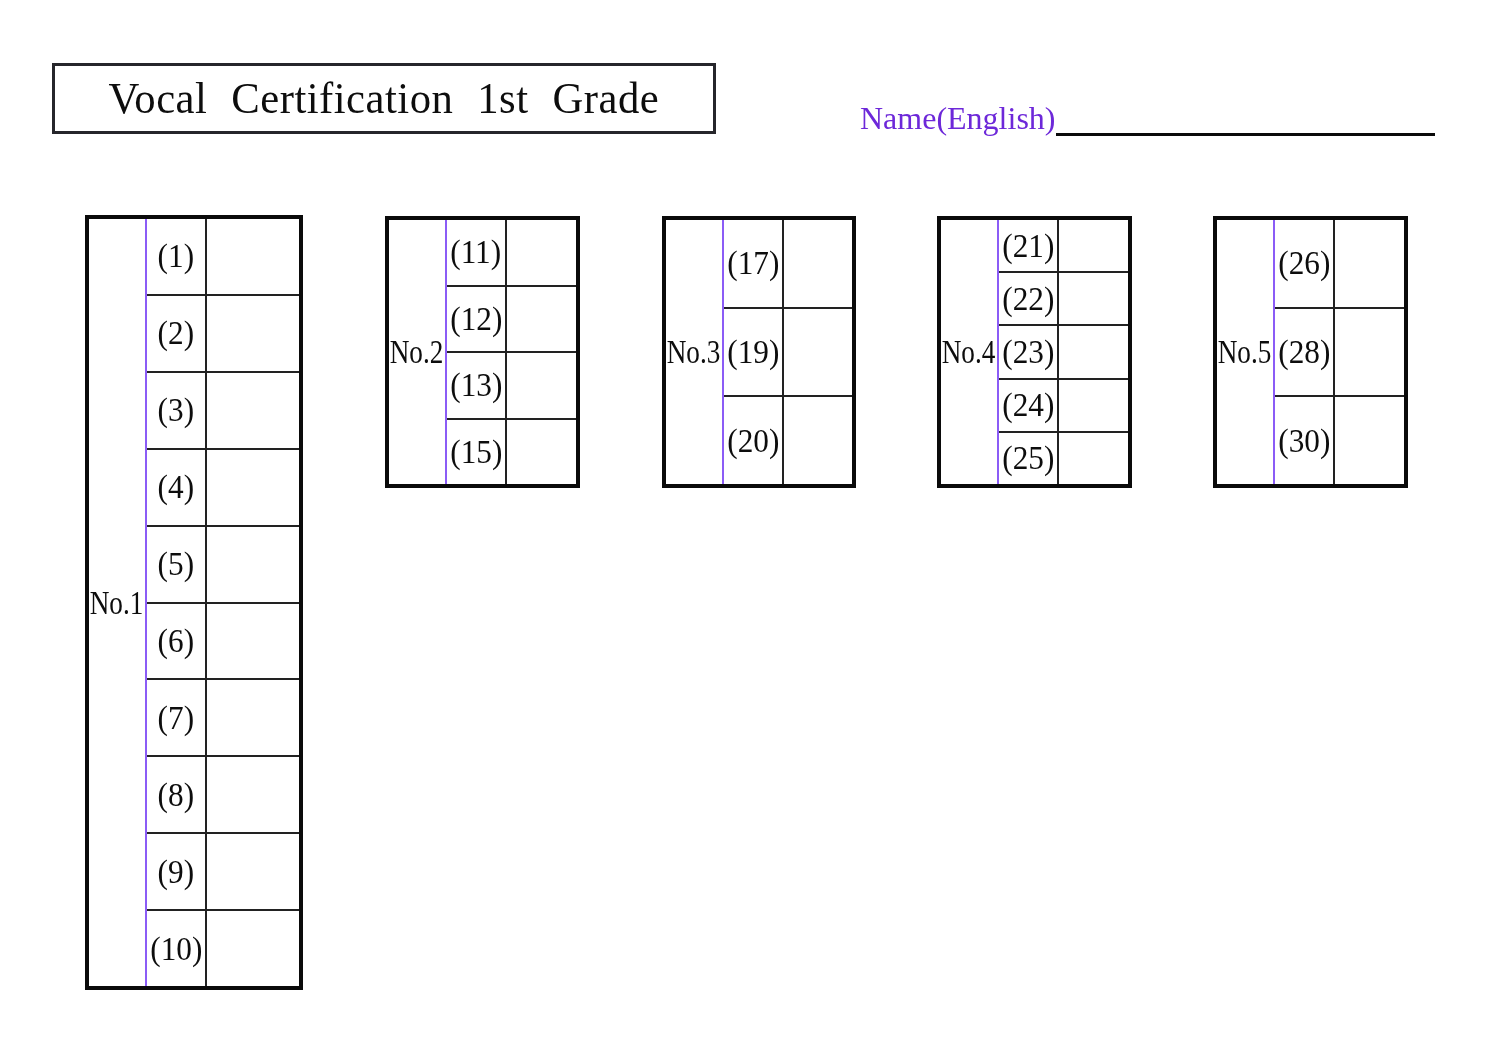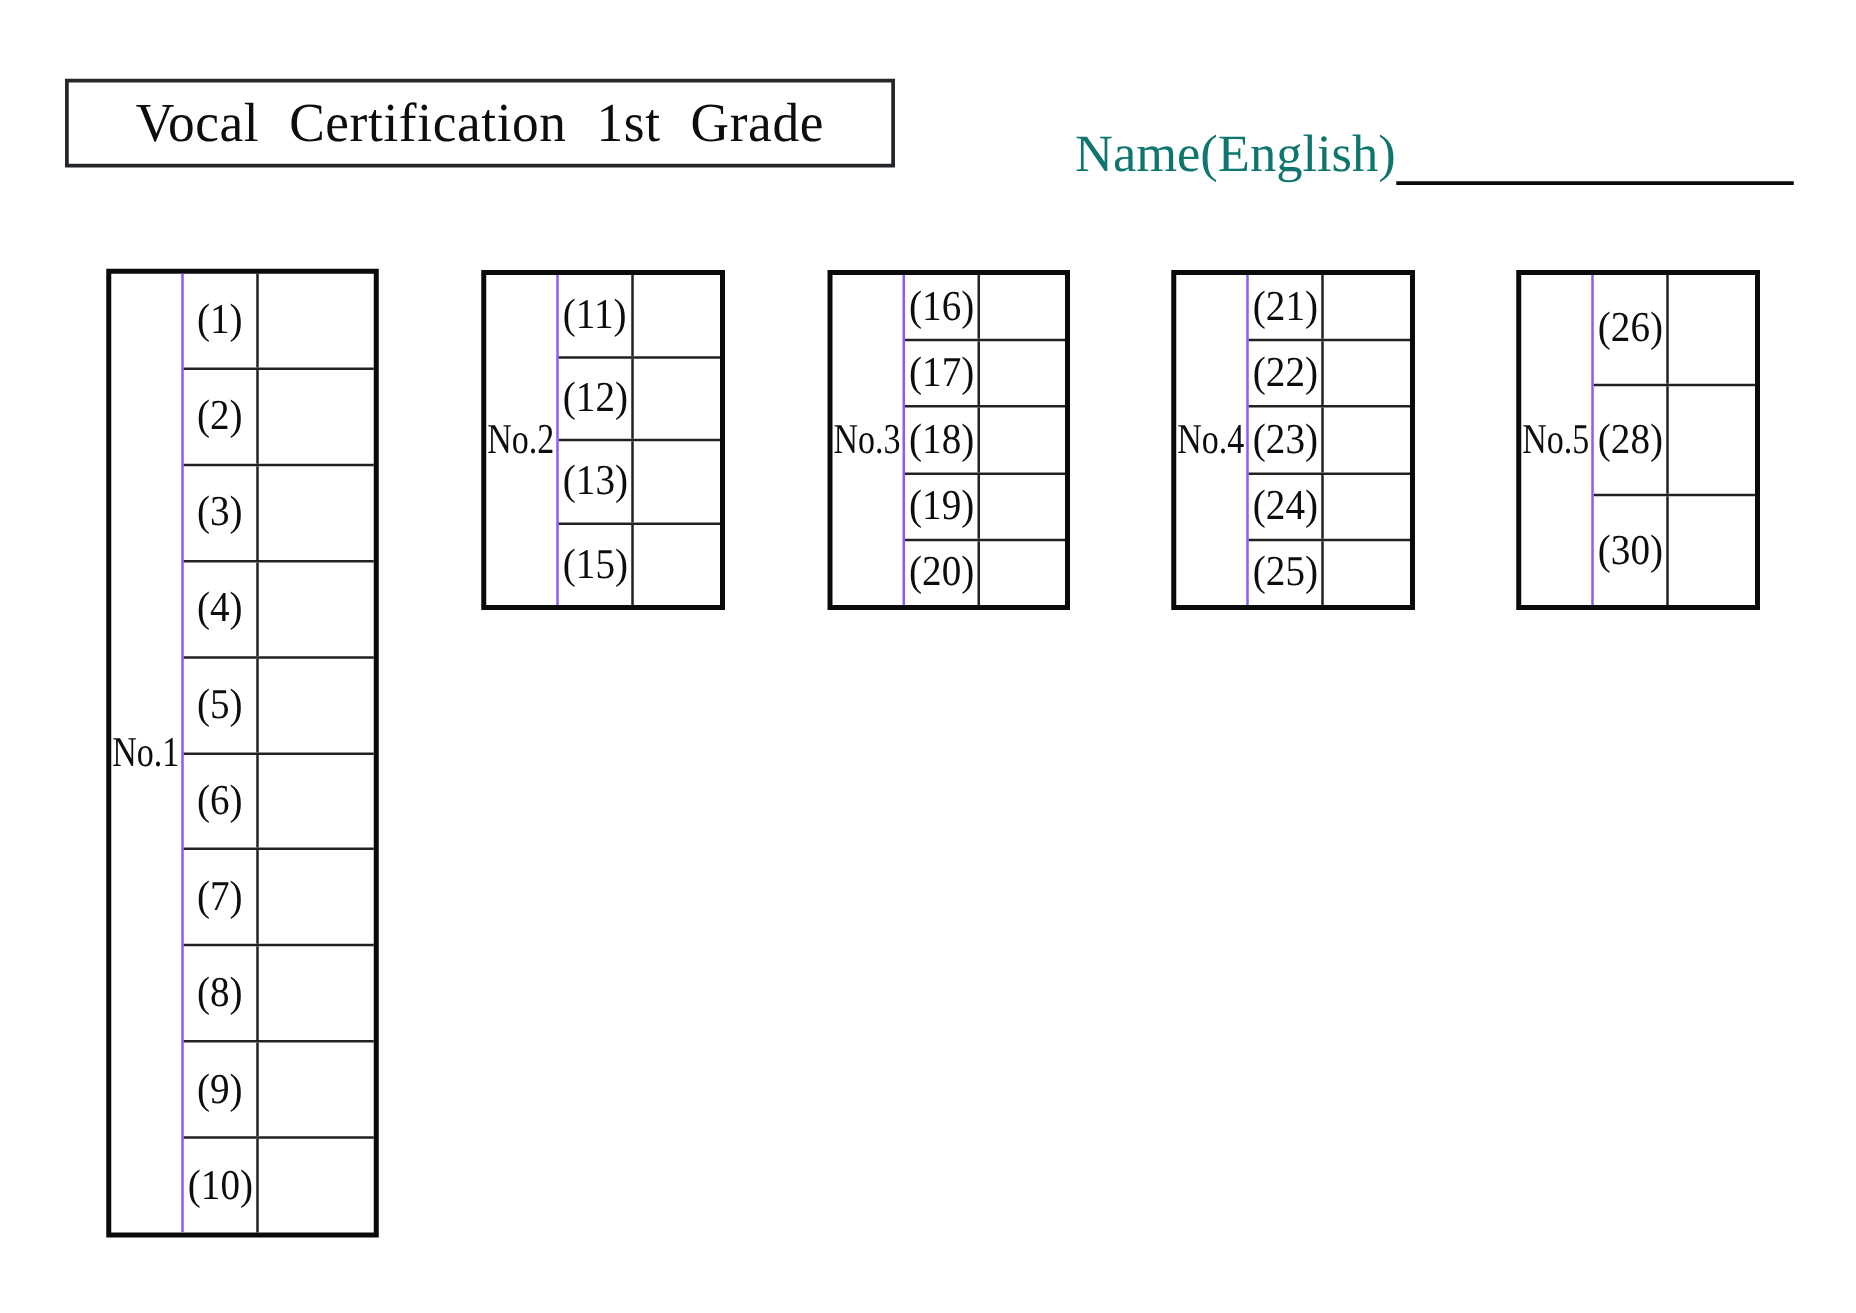--- a/index.html
+++ b/index.html
@@ -37,24 +37,24 @@
 
   
   .name-row {
     position: absolute;
     left: 860px; top: 100px;
     width: 575px;
     display: flex;
     align-items: flex-end;
   }
   .name-label {
-    font-size: 42px;
+    font-size: 32px;
     line-height: 1.18;
     white-space: nowrap;
-    color: #0f766e;
+    color: #6d28d9;
   }
   .name-line {
     flex: 1;
     height: 0;
     border-bottom: 3px solid #0a0a0a;
     margin-bottom: 2px;
   }
 
   
   .atable {
@@ -222,38 +222,26 @@
     </div>
   </div>
 
   <div class="atable t3">
     <div class="label-cell">
       <span class="lbl">No.3</span>
     </div>
     <div class="rows">
       <div class="row">
         <div class="num-cell">
-            <span>(16)</span>
-          </div>
-        <div class="answer-cell"></div>
-      </div>
-      <div class="row">
-        <div class="num-cell">
             <span>(17)</span>
           </div>
         <div class="answer-cell"></div>
       </div>
       <div class="row">
         <div class="num-cell">
-            <span>(18)</span>
-          </div>
-        <div class="answer-cell"></div>
-      </div>
-      <div class="row">
-        <div class="num-cell">
             <span>(19)</span>
           </div>
         <div class="answer-cell"></div>
       </div>
       <div class="row">
         <div class="num-cell">
             <span>(20)</span>
           </div>
         <div class="answer-cell"></div>
       </div>

